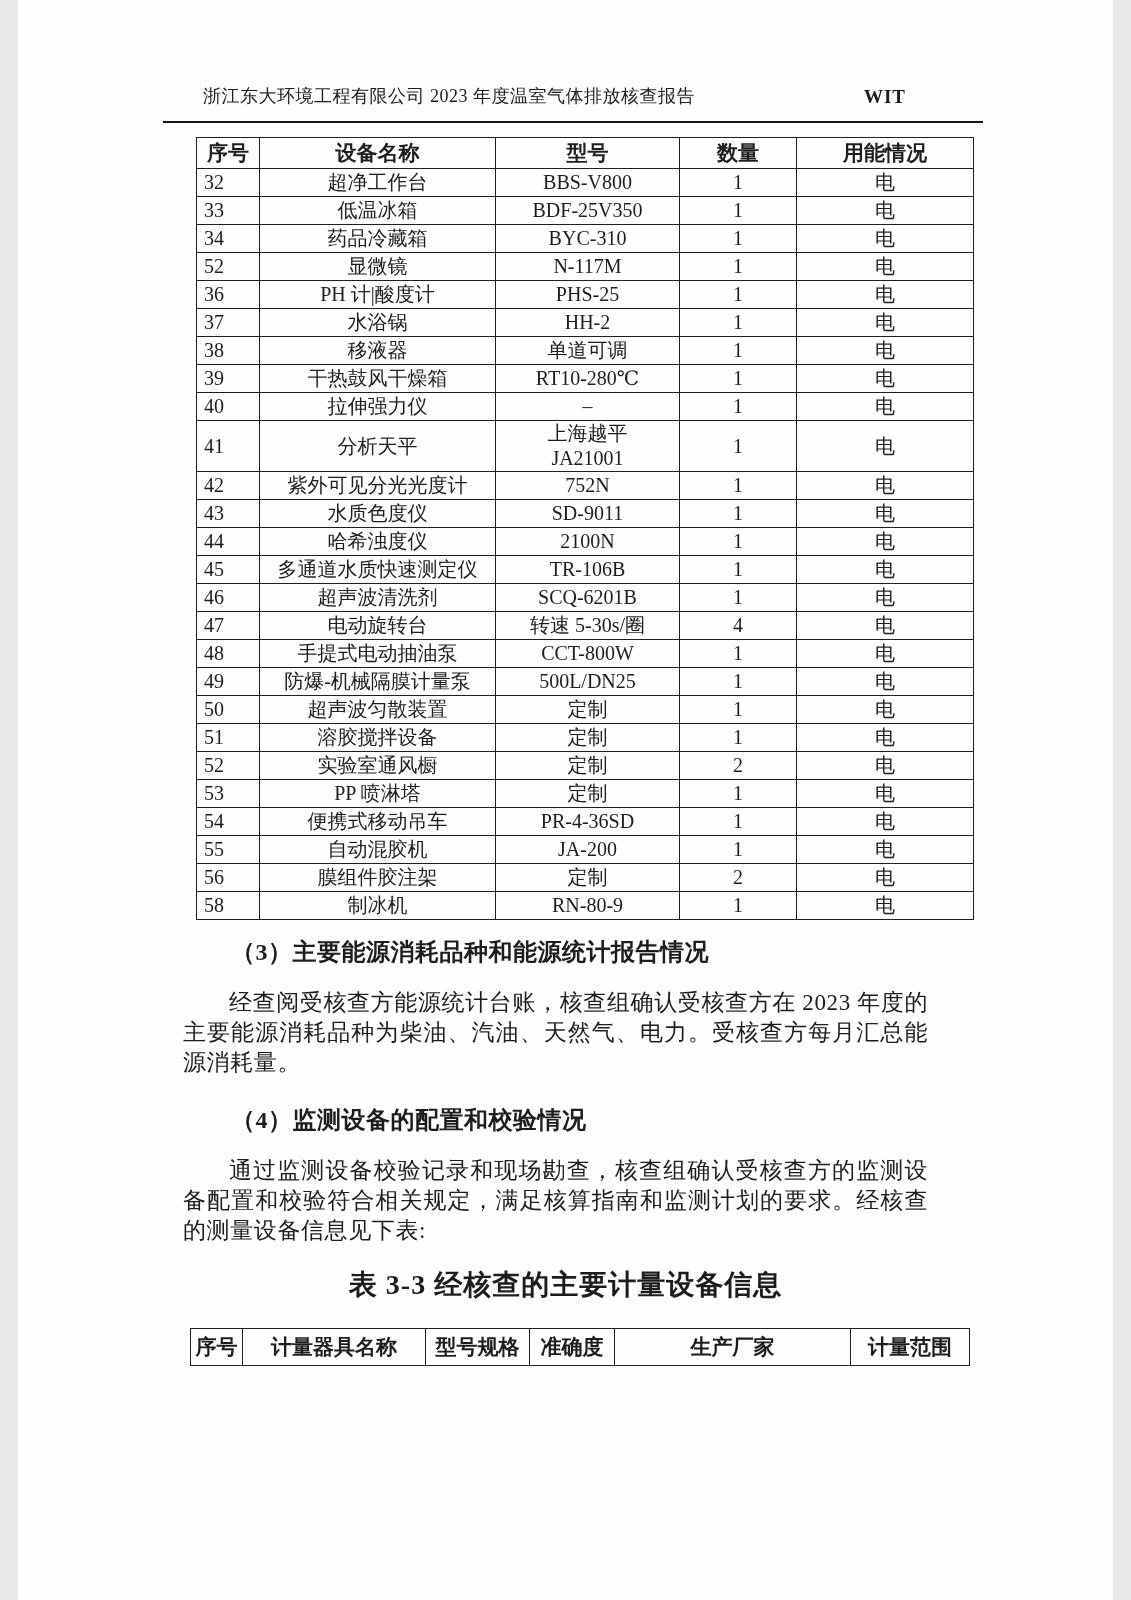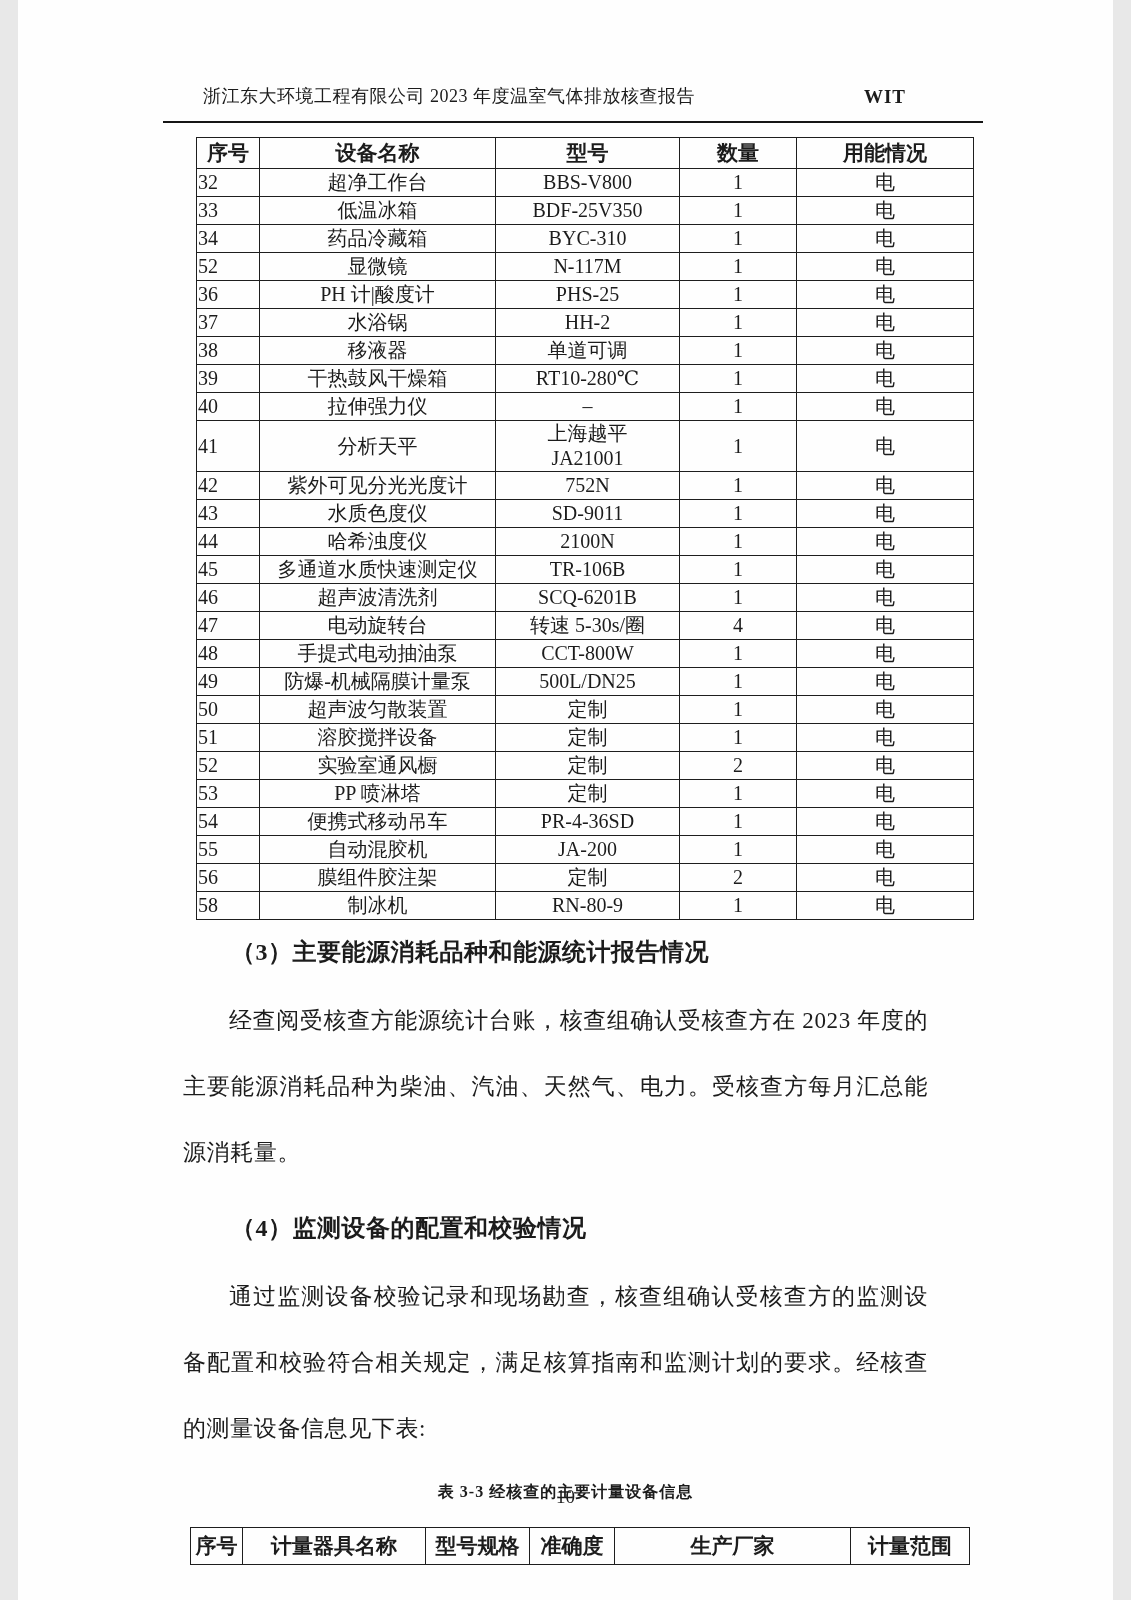--- a/index.html
+++ b/index.html
@@ -48,53 +48,53 @@
     line-height: 25px;
     overflow: hidden;
   }
   .equip-table th {
     height: 31px;
     font-size: 21px;
     font-weight: bold;
   }
   .equip-table td.col-no {
     text-align: left;
-    padding-left: 1px;
+    padding-left: 7px;
     font-family: "Liberation Serif", "DejaVu Serif", serif;
   }
   .equip-table td.col-model { white-space: pre-line; }
   .equip-table col.c-no    { width: 63px; }
   .equip-table col.c-name  { width: 236px; }
   .equip-table col.c-model { width: 184px; }
   .equip-table col.c-qty   { width: 117px; }
   .equip-table col.c-nrg   { width: 177px; }
 
   
   .section-heading {
     margin: 16px 0 0 20px;
     font-size: 24px;
     font-weight: bold;
     text-indent: 2em;
     letter-spacing: 0.5px;
   }
   .body-para {
     margin: 20px 40px 0 20px;
     font-size: 23px;
-    line-height: 66px;
+    line-height: 30px;
     text-align: justify;
     text-indent: 2em;
     letter-spacing: 0.6px;
   }
   .sec4-heading { margin-top: 26px; }
 
   
   .table-title {
     margin-top: 20px;
     text-align: center;
-    font-size: 16px;
+    font-size: 28px;
     font-weight: bold;
     letter-spacing: 1px;
   }
   .measure-table {
     width: 779px;
     margin: 24px 0 0 27px;
     font-size: 20px;
   }
   .measure-table th {
     border: 1.8px solid #1e1e1e;
@@ -365,14 +365,13 @@
           <th>型号规格</th>
           <th>准确度</th>
           <th>生产厂家</th>
           <th>计量范围</th>
         </tr>
       </thead>
     </table>
 
   </div>
 
-  <div class="page-footer">10</div>
 </div>
 
 </body></html>

